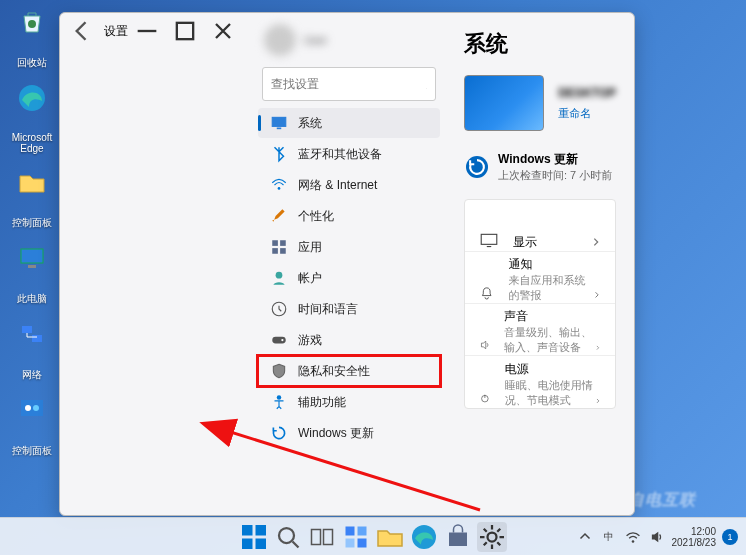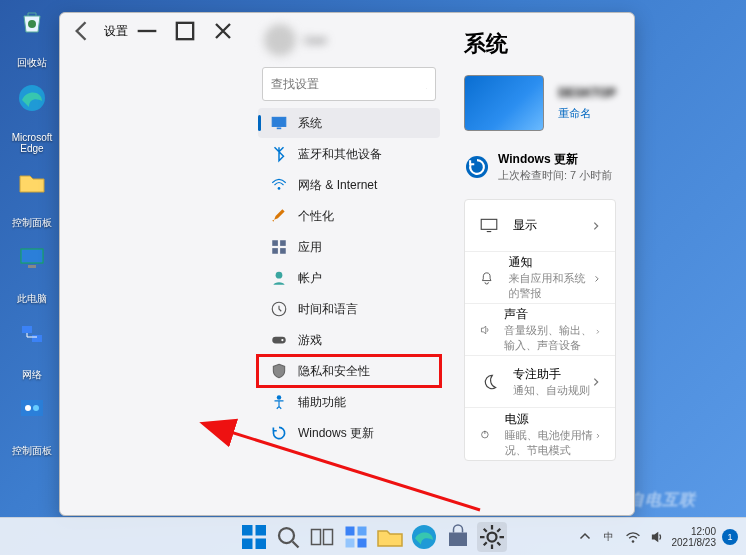--- a/index.html
+++ b/index.html
@@ -41,21 +41,21 @@
 .content h1 { font-size: 22px; font-weight: 600; margin-bottom: 16px; }
 .syscard { display: flex; gap: 14px; align-items: center; margin-bottom: 14px; }
 .syscard .thumb { width: 84px; height: 56px; border-radius: 4px; background: linear-gradient(135deg,#0a6ed1,#2b8ef0 60%,#6abaff); border:1px solid #888; }
 .syscard .info .name { font-size: 12px; font-weight: 600; filter: blur(3px); }
 .syscard .info .rename { font-size: 11px; color: #0067c0; margin-top: 6px; }
 .upd { display: flex; gap: 10px; align-items: center; padding: 6px 2px 16px 2px; }
 .upd .uicon { width: 22px; height: 22px; border-radius: 50%; background: #0067c0; color:#fff; display:flex; align-items:center; justify-content:center; }
 .upd .utitle { font-size: 12px; font-weight: 600; }
 .upd .usub { font-size: 11px; color: #666; }
 .panel { background: #fff; border: 1px solid #e3e3e3; border-radius: 4px; margin-bottom: 10px; }
-.row { height: 52px; display: flex; align-items: center; padding: 0 14px; cursor: pointer; border-bottom: 1px solid #eee; }
+.row { height: 52px; display: flex; align-items: flex-end; padding: 0 14px; cursor: pointer; border-bottom: 1px solid #eee; }
 .row:last-child { border-bottom: none; }
 .row .ricon { width: 20px; height: 20px; display:flex; align-items:center; justify-content:center; color: #444; margin-right: 14px; }
 .row .rtxt .rtitle { font-size: 12px; font-weight: 500; }
 .row .rtxt .rsub { font-size: 11px; color: #888; }
 .row .chev { margin-left: auto; color: #777; }
 
 
 .arrow-svg { position: absolute; left: 0; top: 0; width: 746px; height: 555px; pointer-events: none; z-index: 20; }
 
 
@@ -339,34 +339,20 @@
               <div class="rtitle">声音</div>
               <div class="rsub">音量级别、输出、输入、声音设备</div>
             </div>
             <div class="chev"><svg viewBox="0 0 12 12" width="10" height="10">
                 <path d="M4 2l4 4-4 4" stroke="#777" fill="none" stroke-width="1.5"></path>
               </svg></div>
           </div>
           <div class="row">
             <div class="ricon">
               <svg viewBox="0 0 18 18">
-                <path d="M12 3a6 6 0 1 0 3 11 7 7 0 0 1-3-11Z" stroke="#444" fill="none"></path>
-              </svg>
-            </div>
-            <div class="rtxt">
-              <div class="rtitle">专注助手</div>
-              <div class="rsub">通知、自动规则</div>
-            </div>
-            <div class="chev"><svg viewBox="0 0 12 12" width="10" height="10">
-                <path d="M4 2l4 4-4 4" stroke="#777" fill="none" stroke-width="1.5"></path>
-              </svg></div>
-          </div>
-          <div class="row">
-            <div class="ricon">
-              <svg viewBox="0 0 18 18">
                 <circle cx="9" cy="10" r="5" stroke="#444" fill="none"></circle>
                 <path d="M9 4v5" stroke="#444"></path>
               </svg>
             </div>
             <div class="rtxt">
               <div class="rtitle">电源</div>
               <div class="rsub">睡眠、电池使用情况、节电模式</div>
             </div>
             <div class="chev"><svg viewBox="0 0 12 12" width="10" height="10">
                 <path d="M4 2l4 4-4 4" stroke="#777" fill="none" stroke-width="1.5"></path>

